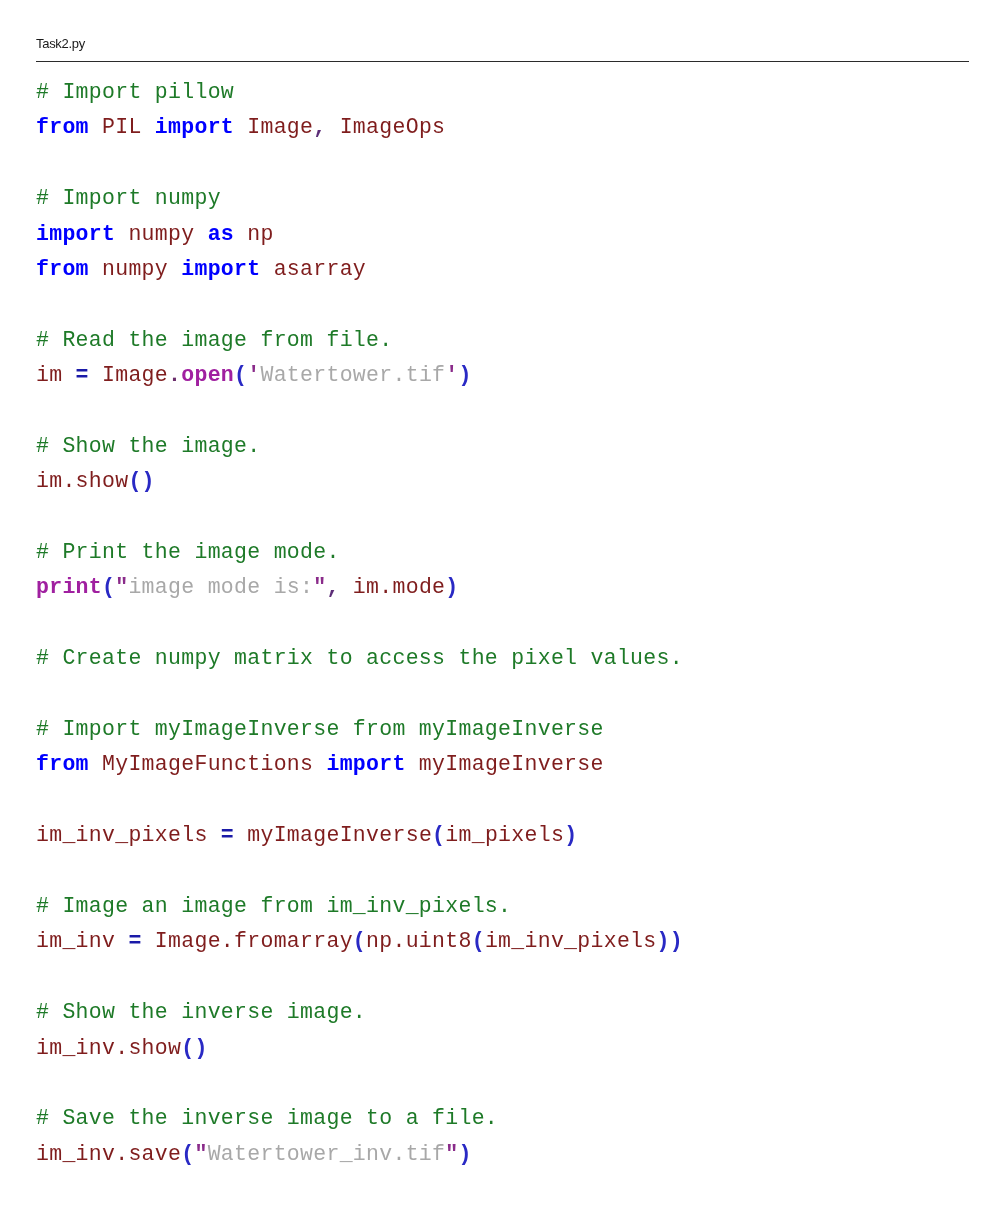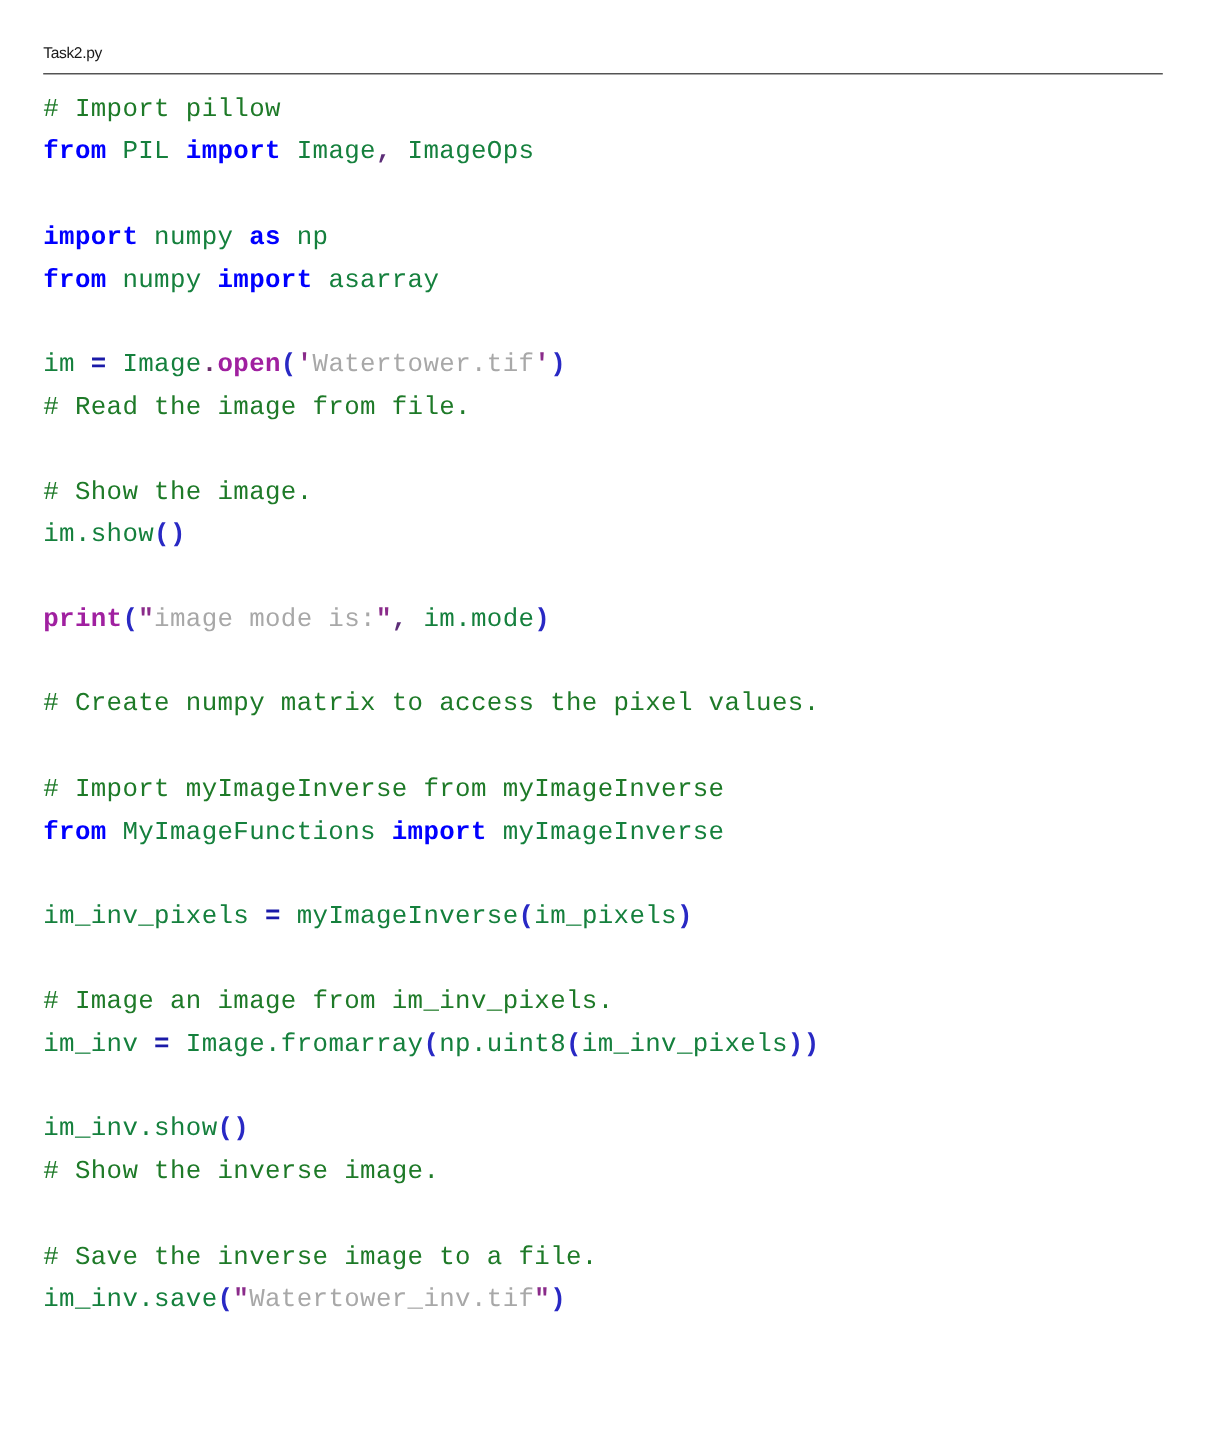--- a/index.html
+++ b/index.html
@@ -60,58 +60,60 @@
   }
   
   .tok-comment { color: #1e7a28; }
   .tok-kw      { color: #0000ff; font-weight: bold; }
   .tok-builtin { color: #a020a0; font-weight: bold; }
   .tok-punct   { color: #2929c4; font-weight: bold; }
   .tok-op      { color: #1a1aa8; font-weight: bold; }
   .tok-str     { color: #a8a8a8; }
   .tok-quote   { color: #8a2b8a; font-weight: bold; }
   .tok-quote2  { color: #5c2d77; font-weight: bold; }
-  .tok-plain   { color: #15803d; }
+  .tok-plain   { color: #7f1d1d; }
   .tok-dot     { color: #6b2d6b; font-weight: bold; }
 </style>
 </head>
 <body>
 
 <div id="page">
 
   <div class="doc-header">
     <div class="doc-title">Task2.py</div>
     <div class="title-rule"></div>
   </div>
 
   <div class="code-block" id="code-block">
       <div class="code-line"><span class="tok-comment"># Import pillow</span></div>
       <div class="code-line"><span class="tok-kw">from</span><span class="tok-plain"> PIL </span><span class="tok-kw">import</span><span class="tok-plain"> Image</span><span class="tok-quote2">,</span><span class="tok-plain"> ImageOps</span></div>
       <div class="code-line blank">&nbsp;</div>
+      <div class="code-line"><span class="tok-comment"># Import numpy</span></div>
       <div class="code-line"><span class="tok-kw">import</span><span class="tok-plain"> numpy </span><span class="tok-kw">as</span><span class="tok-plain"> np</span></div>
       <div class="code-line"><span class="tok-kw">from</span><span class="tok-plain"> numpy </span><span class="tok-kw">import</span><span class="tok-plain"> asarray</span></div>
       <div class="code-line blank">&nbsp;</div>
+      <div class="code-line"><span class="tok-comment"># Read the image from file.</span></div>
       <div class="code-line"><span class="tok-plain">im </span><span class="tok-op">=</span><span class="tok-plain"> Image</span><span class="tok-dot">.</span><span class="tok-builtin">open</span><span class="tok-punct">(</span><span class="tok-quote">'</span><span class="tok-str">Watertower.tif</span><span class="tok-quote">'</span><span class="tok-punct">)</span></div>
-      <div class="code-line"><span class="tok-comment"># Read the image from file.</span></div>
       <div class="code-line blank">&nbsp;</div>
       <div class="code-line"><span class="tok-comment"># Show the image.</span></div>
       <div class="code-line"><span class="tok-plain">im.show</span><span class="tok-punct">()</span></div>
       <div class="code-line blank">&nbsp;</div>
+      <div class="code-line"><span class="tok-comment"># Print the image mode.</span></div>
       <div class="code-line"><span class="tok-builtin">print</span><span class="tok-punct">(</span><span class="tok-quote">"</span><span class="tok-str">image mode is:</span><span class="tok-quote">"</span><span class="tok-quote2">,</span><span class="tok-plain"> im.mode</span><span class="tok-punct">)</span></div>
       <div class="code-line blank">&nbsp;</div>
       <div class="code-line"><span class="tok-comment"># Create numpy matrix to access the pixel values.</span></div>
       <div class="code-line blank">&nbsp;</div>
       <div class="code-line"><span class="tok-comment"># Import myImageInverse from myImageInverse</span></div>
       <div class="code-line"><span class="tok-kw">from</span><span class="tok-plain"> MyImageFunctions </span><span class="tok-kw">import</span><span class="tok-plain"> myImageInverse</span></div>
       <div class="code-line blank">&nbsp;</div>
       <div class="code-line"><span class="tok-plain">im_inv_pixels </span><span class="tok-op">=</span><span class="tok-plain"> myImageInverse</span><span class="tok-punct">(</span><span class="tok-plain">im_pixels</span><span class="tok-punct">)</span></div>
       <div class="code-line blank">&nbsp;</div>
       <div class="code-line"><span class="tok-comment"># Image an image from im_inv_pixels.</span></div>
       <div class="code-line"><span class="tok-plain">im_inv </span><span class="tok-op">=</span><span class="tok-plain"> Image.fromarray</span><span class="tok-punct">(</span><span class="tok-plain">np.uint8</span><span class="tok-punct">(</span><span class="tok-plain">im_inv_pixels</span><span class="tok-punct">))</span></div>
       <div class="code-line blank">&nbsp;</div>
+      <div class="code-line"><span class="tok-comment"># Show the inverse image.</span></div>
       <div class="code-line"><span class="tok-plain">im_inv.show</span><span class="tok-punct">()</span></div>
-      <div class="code-line"><span class="tok-comment"># Show the inverse image.</span></div>
       <div class="code-line blank">&nbsp;</div>
       <div class="code-line"><span class="tok-comment"># Save the inverse image to a file.</span></div>
       <div class="code-line"><span class="tok-plain">im_inv.save</span><span class="tok-punct">(</span><span class="tok-quote">"</span><span class="tok-str">Watertower_inv.tif</span><span class="tok-quote">"</span><span class="tok-punct">)</span></div>
     </div>
 
 </div>
 
 </body></html>

